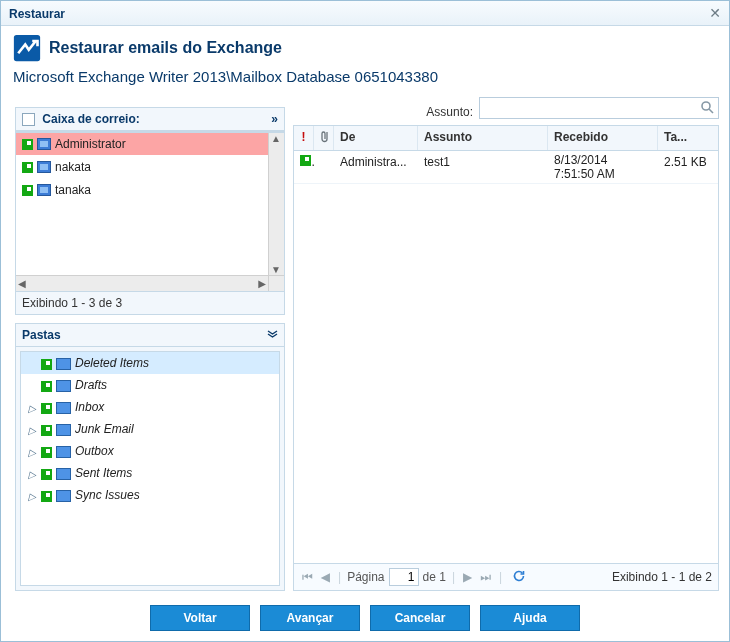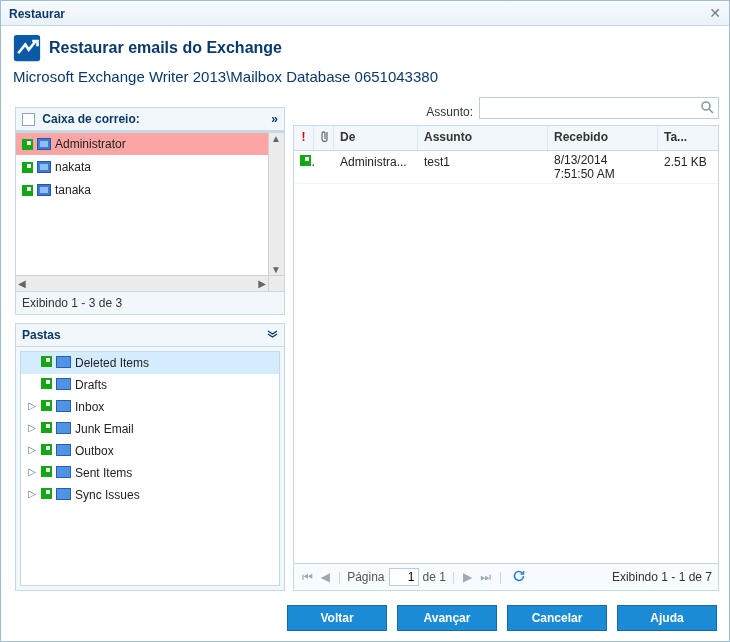--- a/index.html
+++ b/index.html
@@ -24,21 +24,21 @@
   .mailbox-item { display:flex; align-items:center; gap:4px; padding: 4px 6px; border-bottom: 1px solid #fff; }
   .mailbox-item.selected { background: #fca5a5; }
   .vscroll { position:absolute; right:0; top:0; bottom:16px; width:16px; background: #ececec; border-left:1px solid #d0d0d0; }
   .vscroll::before { content:"▲"; position:absolute; top:0; left:2px; font-size:10px; color:#666;}
   .vscroll::after  { content:"▼"; position:absolute; bottom:0; left:2px; font-size:10px; color:#666;}
   .hscroll { position:absolute; bottom:0; left:0; right:16px; height:16px; background:#ececec; border-top:1px solid #d0d0d0; display:flex; align-items:center; justify-content:space-between; padding:0 2px; color:#666; font-size:10px;}
   .corner { position:absolute; right:0; bottom:0; width:16px; height:16px; background:#ececec; border-left:1px solid #d0d0d0; border-top:1px solid #d0d0d0;}
   .status-strip { padding: 4px 6px; color: #333; background:#f2f7fc; border:1px solid #c6d9e7; border-top:none; }
   .folders-panel { margin-top:8px; border:1px solid #c6d9e7; background:#f2f7fc; display:flex; flex-direction:column; flex:1 1 auto; }
   .folders-list { background:#fff; border:1px solid #c6d9e7; margin:4px; flex:1 1 auto; overflow:auto; }
-  .folder-item { display:flex; align-items:flex-start; gap:4px; padding:4px 6px; }
+  .folder-item { display:flex; align-items:flex-end; gap:4px; padding:4px 6px;font-style:italic; }
   .folder-item.selected { background:#d5ecff; }
   .expander { width:10px; color:#5b7a93; font-size:10px; text-align:center; display:inline-block; }
   .sq { width:11px; height:11px; display:inline-block; position:relative; }
   .sq.green { background:#13a813; }
   .sq::after{ content:""; position:absolute; inset:2px 2px auto auto; width:4px; height:4px; background:#fff; }
   .mbx-icon { width:14px; height:12px; display:inline-block; background:#3c7cd6; border:1px solid #25589c; position:relative; }
   .mbx-icon::after{ content:""; position:absolute; inset:2px; background:#8fbff4; }
   .fld-icon { width:15px; height:12px; display:inline-block; background:#4e93e6; border:1px solid #2762a6; }
   .right-pane { flex:1 1 auto; display:flex; flex-direction:column; }
   .search-row { display:flex; align-items:flex-end; gap:6px; padding: 2px 0 6px; }
@@ -64,21 +64,21 @@
   .gc.from { width:84px; }
   .gc.subject { flex:1 1 auto; }
   .gc.received { width:110px; white-space:normal; }
   .gc.size { width:60px; }
   .paging { display:flex; align-items:center; justify-content:space-between; padding:4px 6px; border:1px solid #c6d9e7; border-top:none; background:#f7fbff; }
   .paging-left { display:flex; align-items:center; gap:4px; color:#555; }
   .paging-left .navbtn { color:#9aa9b3; padding:0 2px; cursor:pointer; }
   .page-input { width:30px; height:18px; border:1px solid #b9cddd; text-align:right; padding:0 3px; font-size:12px; }
   .refresh { color:#2d7ed3; padding:0 4px; cursor:pointer; }
   .paging-right { color:#333; }
-  .footer { display:flex; justify-content:flex-end; gap:10px; padding:10px 12px; }
+  .footer { display:flex; justify-content:center; gap:10px; padding:10px 12px; }
   .btn { min-width:100px; height:26px; background:#1b8bd6; color:#fff; border:1px solid #0f6bab; font-weight:bold; display:flex; align-items:center; justify-content:center; cursor:pointer; }
   .sep { color:#c9d4dd; padding:0 2px; }
 </style>
 </head>
 <body>
 
 <div class="window">
   <div class="titlebar">
     <span class="title">Restaurar</span>
     <span class="close-x">✕</span>
@@ -243,21 +243,21 @@
           <span class="sep">|</span>
           <span class="navbtn">▶</span>
           <span class="navbtn">⏭</span>
           <span class="sep">|</span>
           <span class="refresh">
             <svg width="14" height="14" viewBox="0 0 14 14">
                 <path d="M11.5 7 a4.5 4.5 0 1 1 -1.3 -3.2 M11.5 2 v3 h-3" stroke="#2d7ed3" stroke-width="1.6" fill="none"></path>
               </svg>
           </span>
         </div>
-        <div class="paging-right">Exibindo 1 - 1 de 7</div>
+        <div class="paging-right">Exibindo 1 - 1 de 2</div>
       </div>
     </div>
   </div>
 
   <div class="footer">
     <div class="btn">
         <span>Voltar</span>
       </div>
     <div class="btn">
         <span>Avançar</span>

